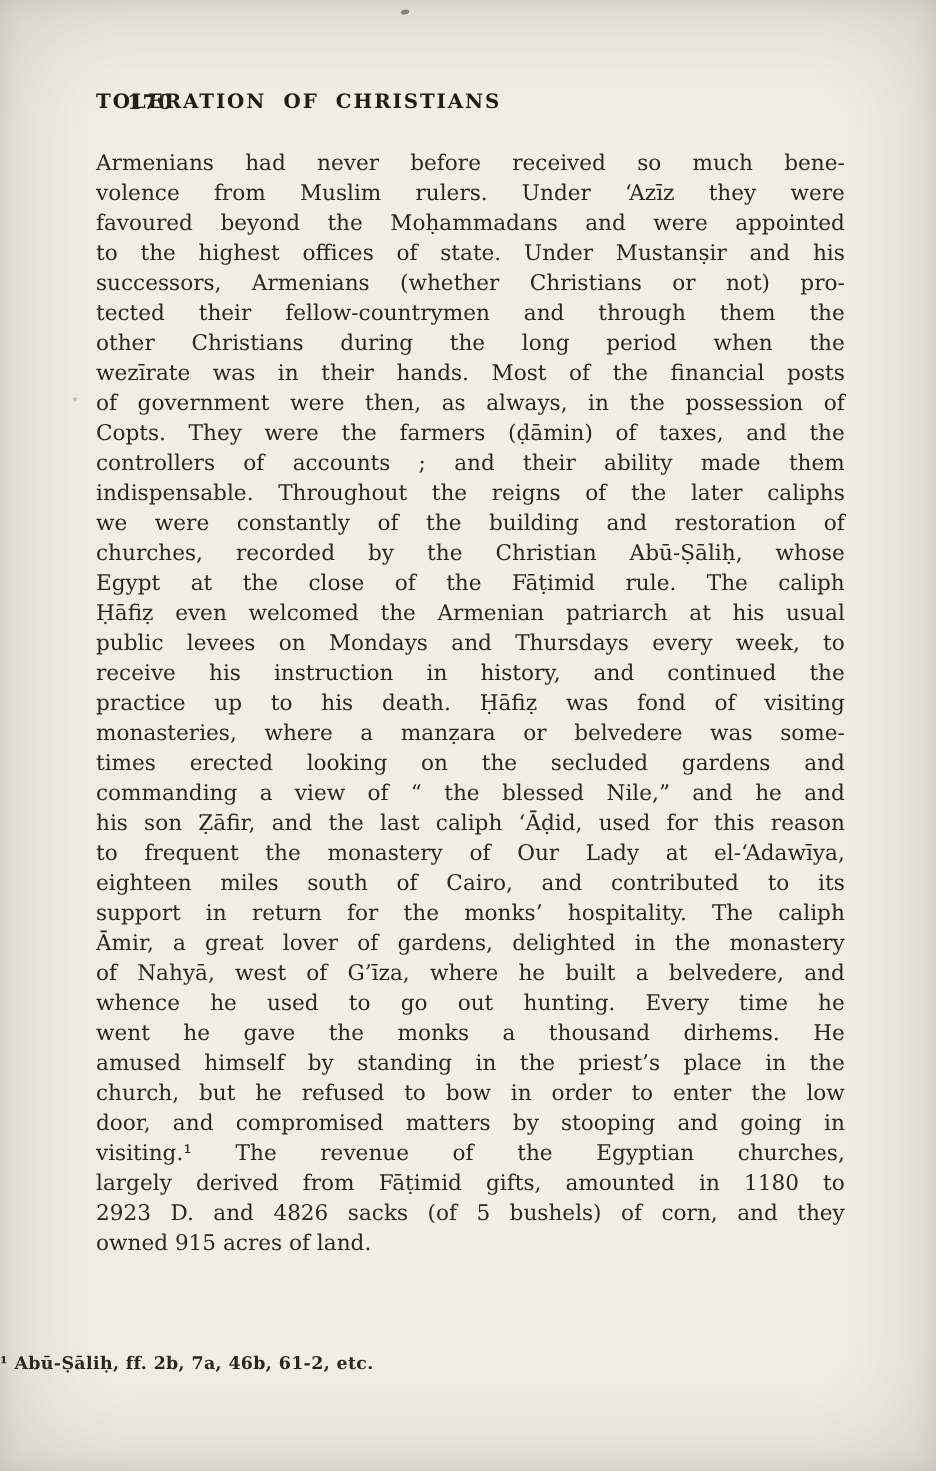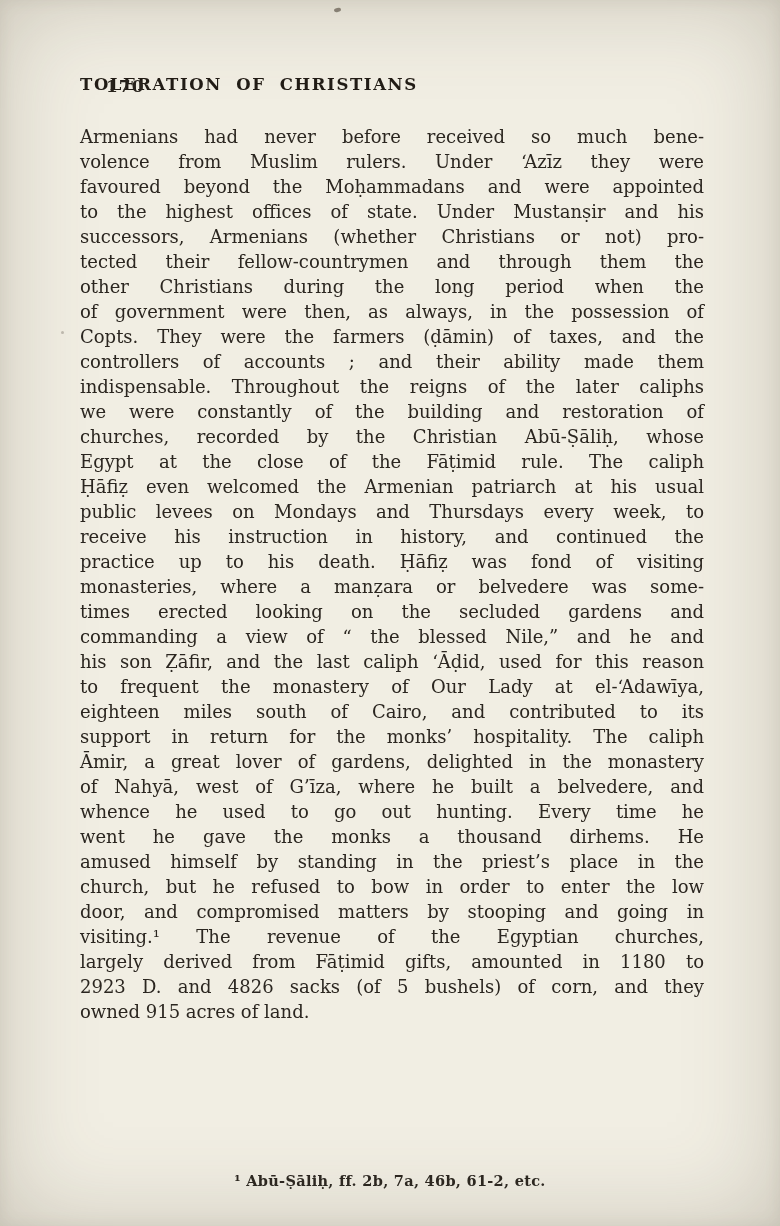--- a/index.html
+++ b/index.html
@@ -70,26 +70,24 @@
     hyphens: none;
     white-space: nowrap; 
   }
   .line { white-space: normal; }
   .line.last { text-align-last: left; }
   .footnote {
     position: absolute;
     top: 1128px;
     left: 0;
     width: 780px;
-    text-align: center;
     font-size: 14.5px;
     font-weight: 700;
     color: #2b2620;
     letter-spacing: 0.3px;
-    margin-top: 44px;
   }
 </style>
 </head>
 <body>
 
 <div class="page">
   <div class="speck s1"></div>
   <div class="speck s2"></div>
 
   <div class="header">
@@ -98,20 +96,21 @@
   </div>
 
   <div class="body-block">
       <div class="line">Armenians had never before received so much bene-</div>
       <div class="line">volence from Muslim rulers. Under ‘Azīz they were</div>
       <div class="line">favoured beyond the Moḥammadans and were appointed</div>
       <div class="line">to the highest offices of state. Under Mustanṣir and his</div>
       <div class="line">successors, Armenians (whether Christians or not) pro-</div>
       <div class="line">tected their fellow-countrymen and through them the</div>
       <div class="line">other Christians during the long period when the</div>
+      <div class="line">wezīrate was in their hands. Most of the financial posts</div>
       <div class="line">of government were then, as always, in the possession of</div>
       <div class="line">Copts. They were the farmers (ḍāmin) of taxes, and the</div>
       <div class="line">controllers of accounts ; and their ability made them</div>
       <div class="line">indispensable. Throughout the reigns of the later caliphs</div>
       <div class="line">we were constantly of the building and restoration of</div>
       <div class="line">churches, recorded by the Christian Abū-Ṣāliḥ, whose</div>
       <div class="line">Egypt at the close of the Fāṭimid rule. The caliph</div>
       <div class="line">Ḥāfiẓ even welcomed the Armenian patriarch at his usual</div>
       <div class="line">public levees on Mondays and Thursdays every week, to</div>
       <div class="line">receive his instruction in history, and continued the</div>

